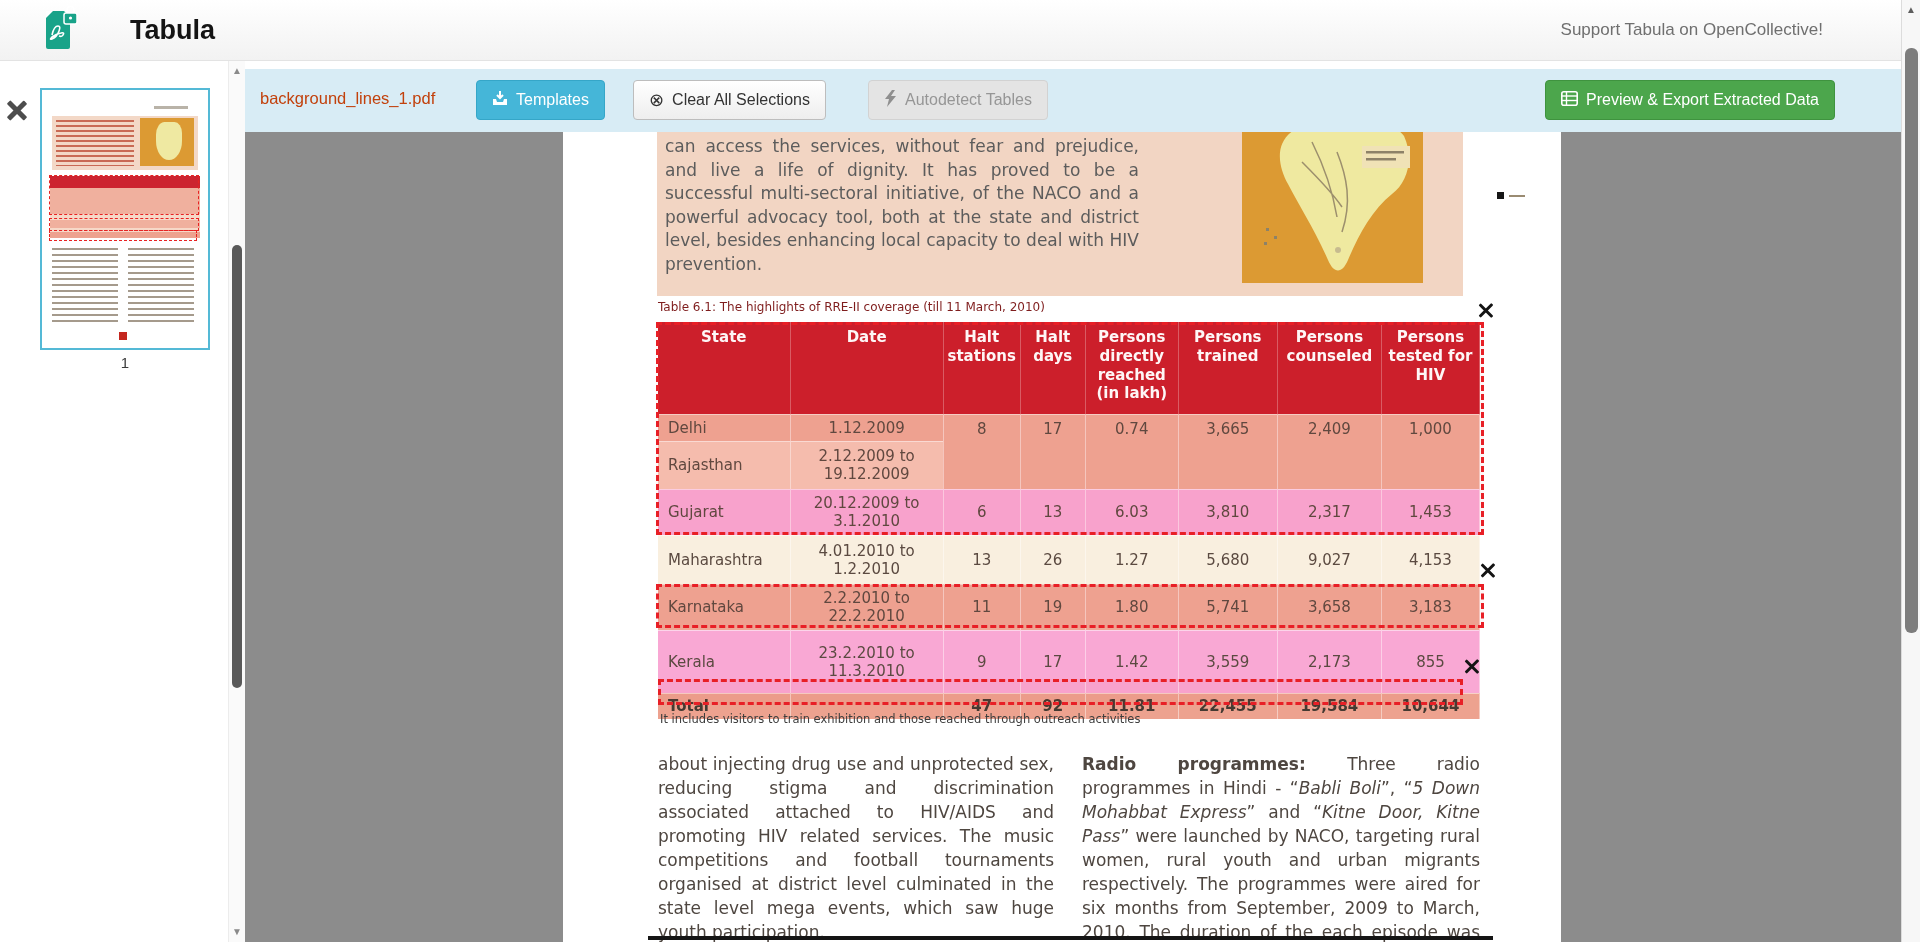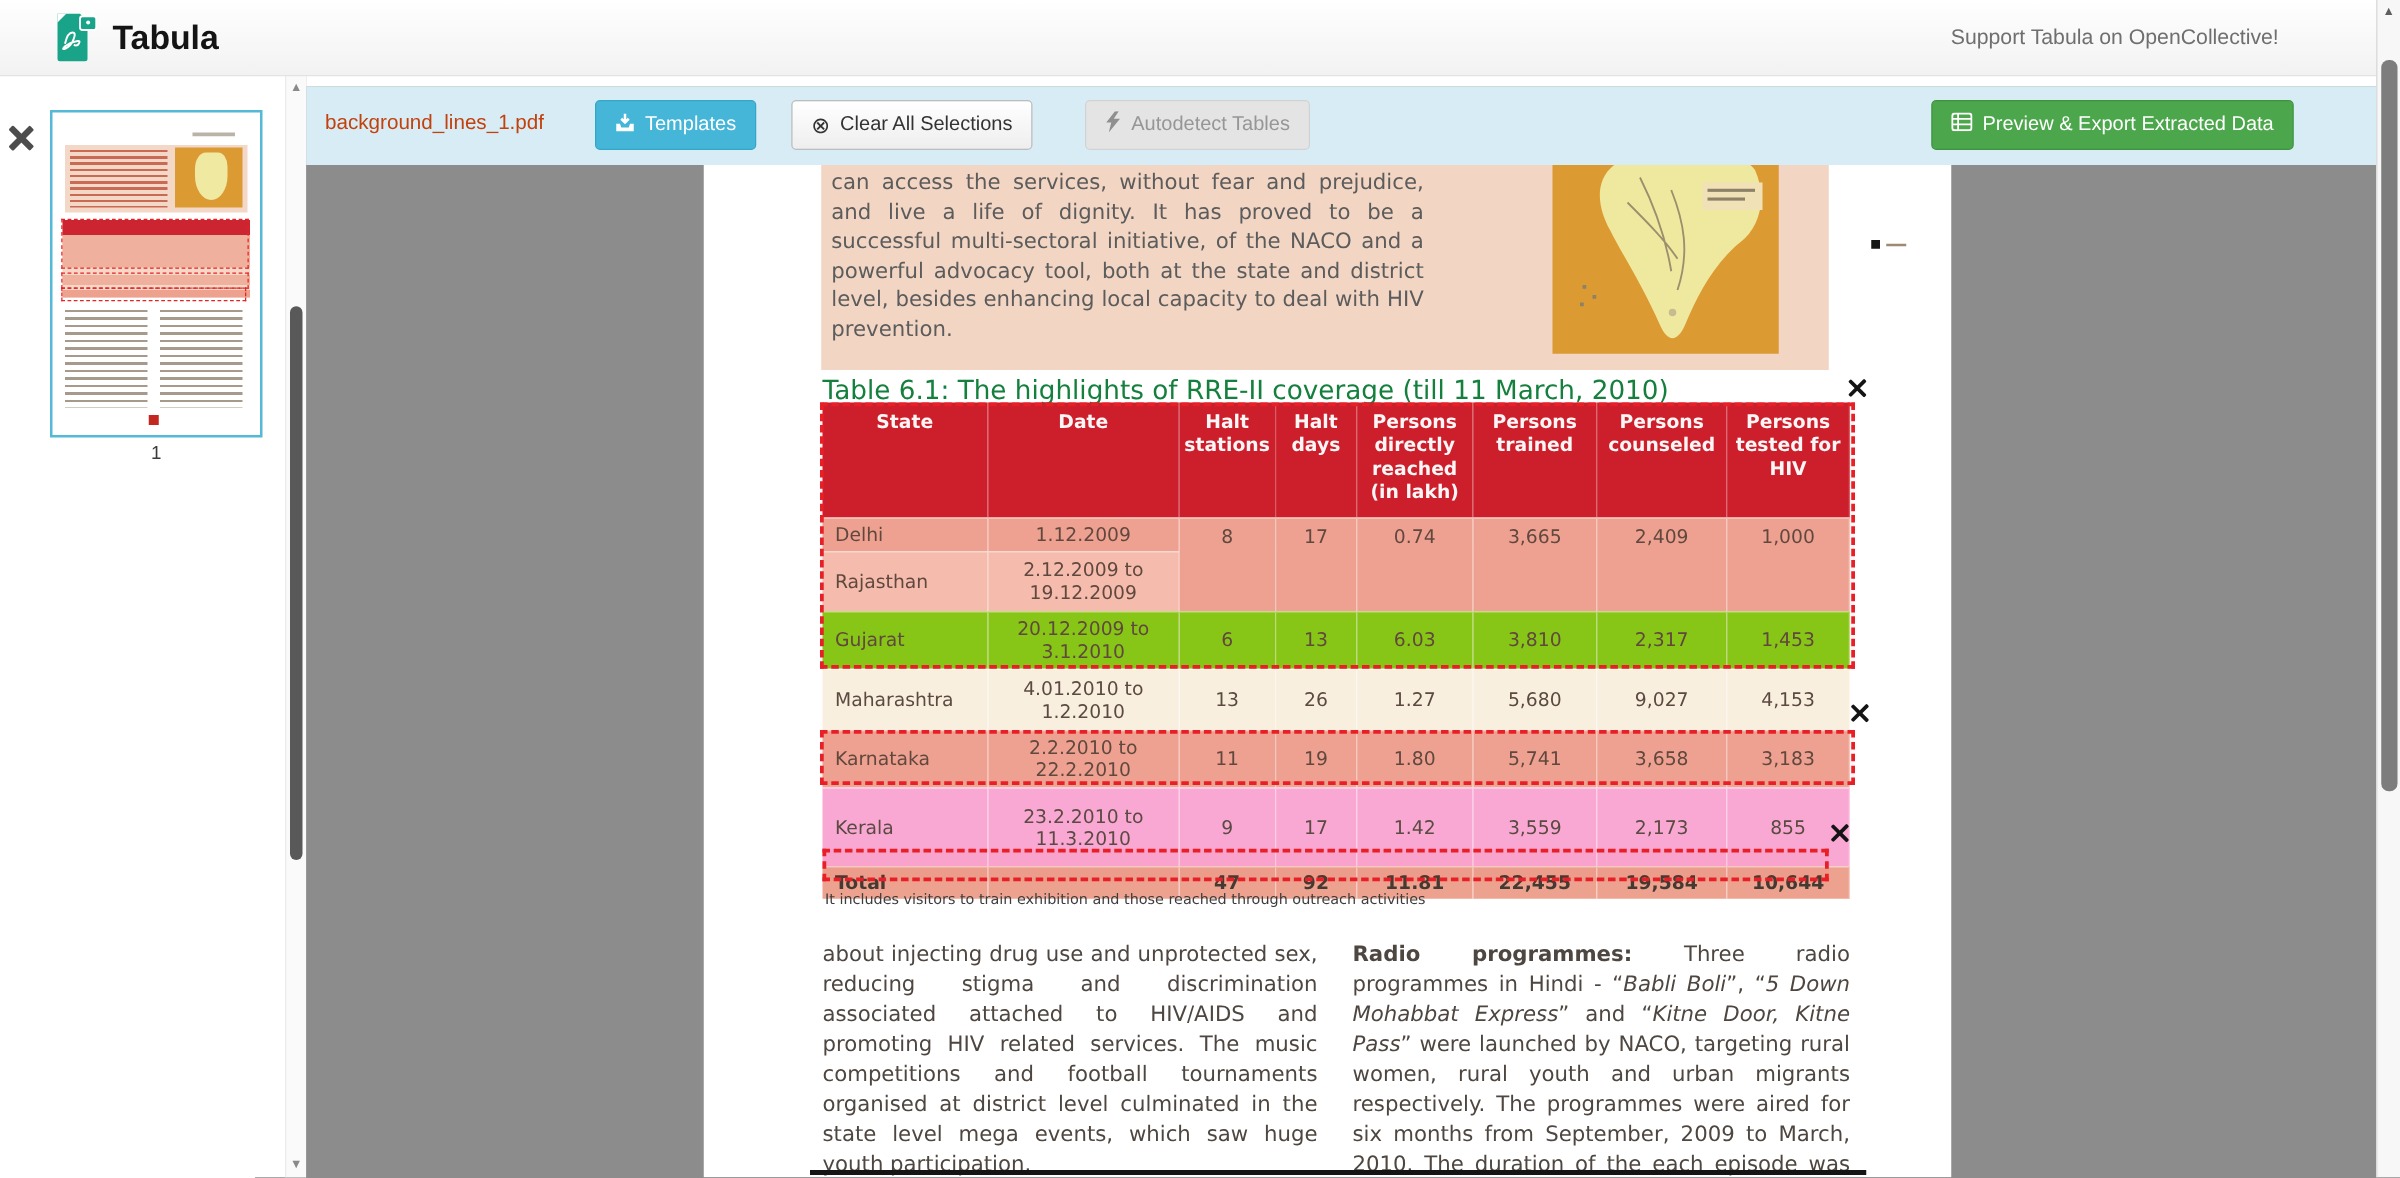--- a/index.html
+++ b/index.html
@@ -3,21 +3,21 @@
 <meta charset="utf-8">
 <style>
   html,body{margin:0;padding:0;}
   body{width:1920px;height:942px;position:relative;overflow:hidden;
        background:#8c8c8c;font-family:"Liberation Sans",sans-serif;}
   
   .navbar{position:absolute;left:0;top:0;width:1901px;height:60px;
           background:linear-gradient(#ffffff,#f2f2f2);border-bottom:1px solid #e3e3e3;
           display:flex;align-items:center;z-index:5;}
   .brand{display:flex;align-items:center;margin-left:40px;gap:10px;}
-  .brand-name{font-size:27px;font-weight:bold;color:#141414;}
+  .brand-name{font-size:27px;font-weight:bold;color:#141414;margin-left:40px;}
   .nav-links{display:flex;gap:36px;margin-left:30px;}
   .nav-link{font-size:17px;color:#747474;cursor:pointer;}
   .support{margin-left:auto;margin-right:78px;font-size:17px;color:#6f6f6f;cursor:pointer;}
   
   .sidebar{position:absolute;left:0;top:60px;width:245px;height:882px;background:#ffffff;}
   .thumb-close{position:absolute;left:6px;top:38px;width:22px;height:22px;cursor:pointer;}
   .thumb{position:absolute;left:40px;top:28px;width:166px;height:258px;background:#fff;
          border:2px solid #54b9d6;cursor:pointer;}
   .thumb *{position:absolute;}
   .page-num{position:absolute;left:40px;top:294px;width:170px;text-align:center;
@@ -42,32 +42,32 @@
   
   .canvas{position:absolute;left:0;top:72px;width:100%;height:810px;background:#8c8c8c;overflow:hidden;}
   .page{position:absolute;left:318px;top:0;width:998px;height:810px;background:#ffffff;
         font-family:"DejaVu Sans",sans-serif;}
   .pink-block{position:absolute;left:94px;top:0;width:806px;height:164px;background:#f2d5c3;}
   .intro{position:absolute;left:8px;top:3px;width:474px;font-size:17px;line-height:23.5px;
          color:#5c5c5c;text-align:justify;}
   .map{position:absolute;left:585px;top:0;width:181px;height:151px;background:#dc9a33;overflow:hidden;}
   .legend-sq{position:absolute;left:840px;top:60px;width:7px;height:7px;background:#161616;}
   .legend-line{position:absolute;left:852px;top:63px;width:16px;height:2px;background:#9a8b72;}
-  .tbl-title{position:absolute;left:95px;top:168px;font-size:21px;color:#15803d;}
+  .tbl-title{position:absolute;left:95px;top:168px;font-size:12px;color:#7f1d1d;}
   table.doc{position:absolute;left:95px;top:190px;width:822px;border-collapse:collapse;
             table-layout:fixed;font-size:15px;color:#5b4a41;}
   table.doc th{background:#cb202c;color:#ffffff;font-weight:bold;font-size:15px;line-height:1.25;
       vertical-align:top;padding:6px 3px;border-right:1px solid rgba(255,255,255,0.28);height:92px;box-sizing:border-box;}
   table.doc td{text-align:center;border-right:1px solid rgba(255,255,255,0.45);
       border-top:1px solid rgba(255,255,255,0.5);padding:2px 3px;white-space:pre-line;}
   table.doc td.state{text-align:left;padding-left:10px;}
   table.doc td.vtop{vertical-align:top;padding-top:5px;}
   table.doc tbody tr:nth-child(1){height:27px;background:#efa795;}
   table.doc tbody tr:nth-child(2){height:48px;background:#f6c3b4;}
-  table.doc tbody tr:nth-child(3){height:46px;background:#84cc16;}
+  table.doc tbody tr:nth-child(3){height:46px;background:#f9a8d4;}
   table.doc tbody tr:nth-child(4){height:49px;background:#f9efdf;}
   table.doc tbody tr:nth-child(5){height:46px;background:#efa795;}
   table.doc tbody tr:nth-child(6){height:63px;background:#f9a8d4;}
   table.doc tbody tr:nth-child(7){height:26px;background:#eda28f;font-weight:bold;color:#453a32;}
   .footnote{position:absolute;left:97px;top:580px;font-size:11.5px;color:#3d3d3d;}
   .selbox{position:absolute;border:3px dashed #e81f26;box-sizing:border-box;
           background:rgba(232,31,38,0.04);cursor:move;}
   .sel-x{position:absolute;width:16px;height:16px;cursor:pointer;}
   .col-text{position:absolute;top:620px;font-size:17px;line-height:24px;text-align:justify;color:#4e4640;}
   .col-left{left:95px;width:396px;}

